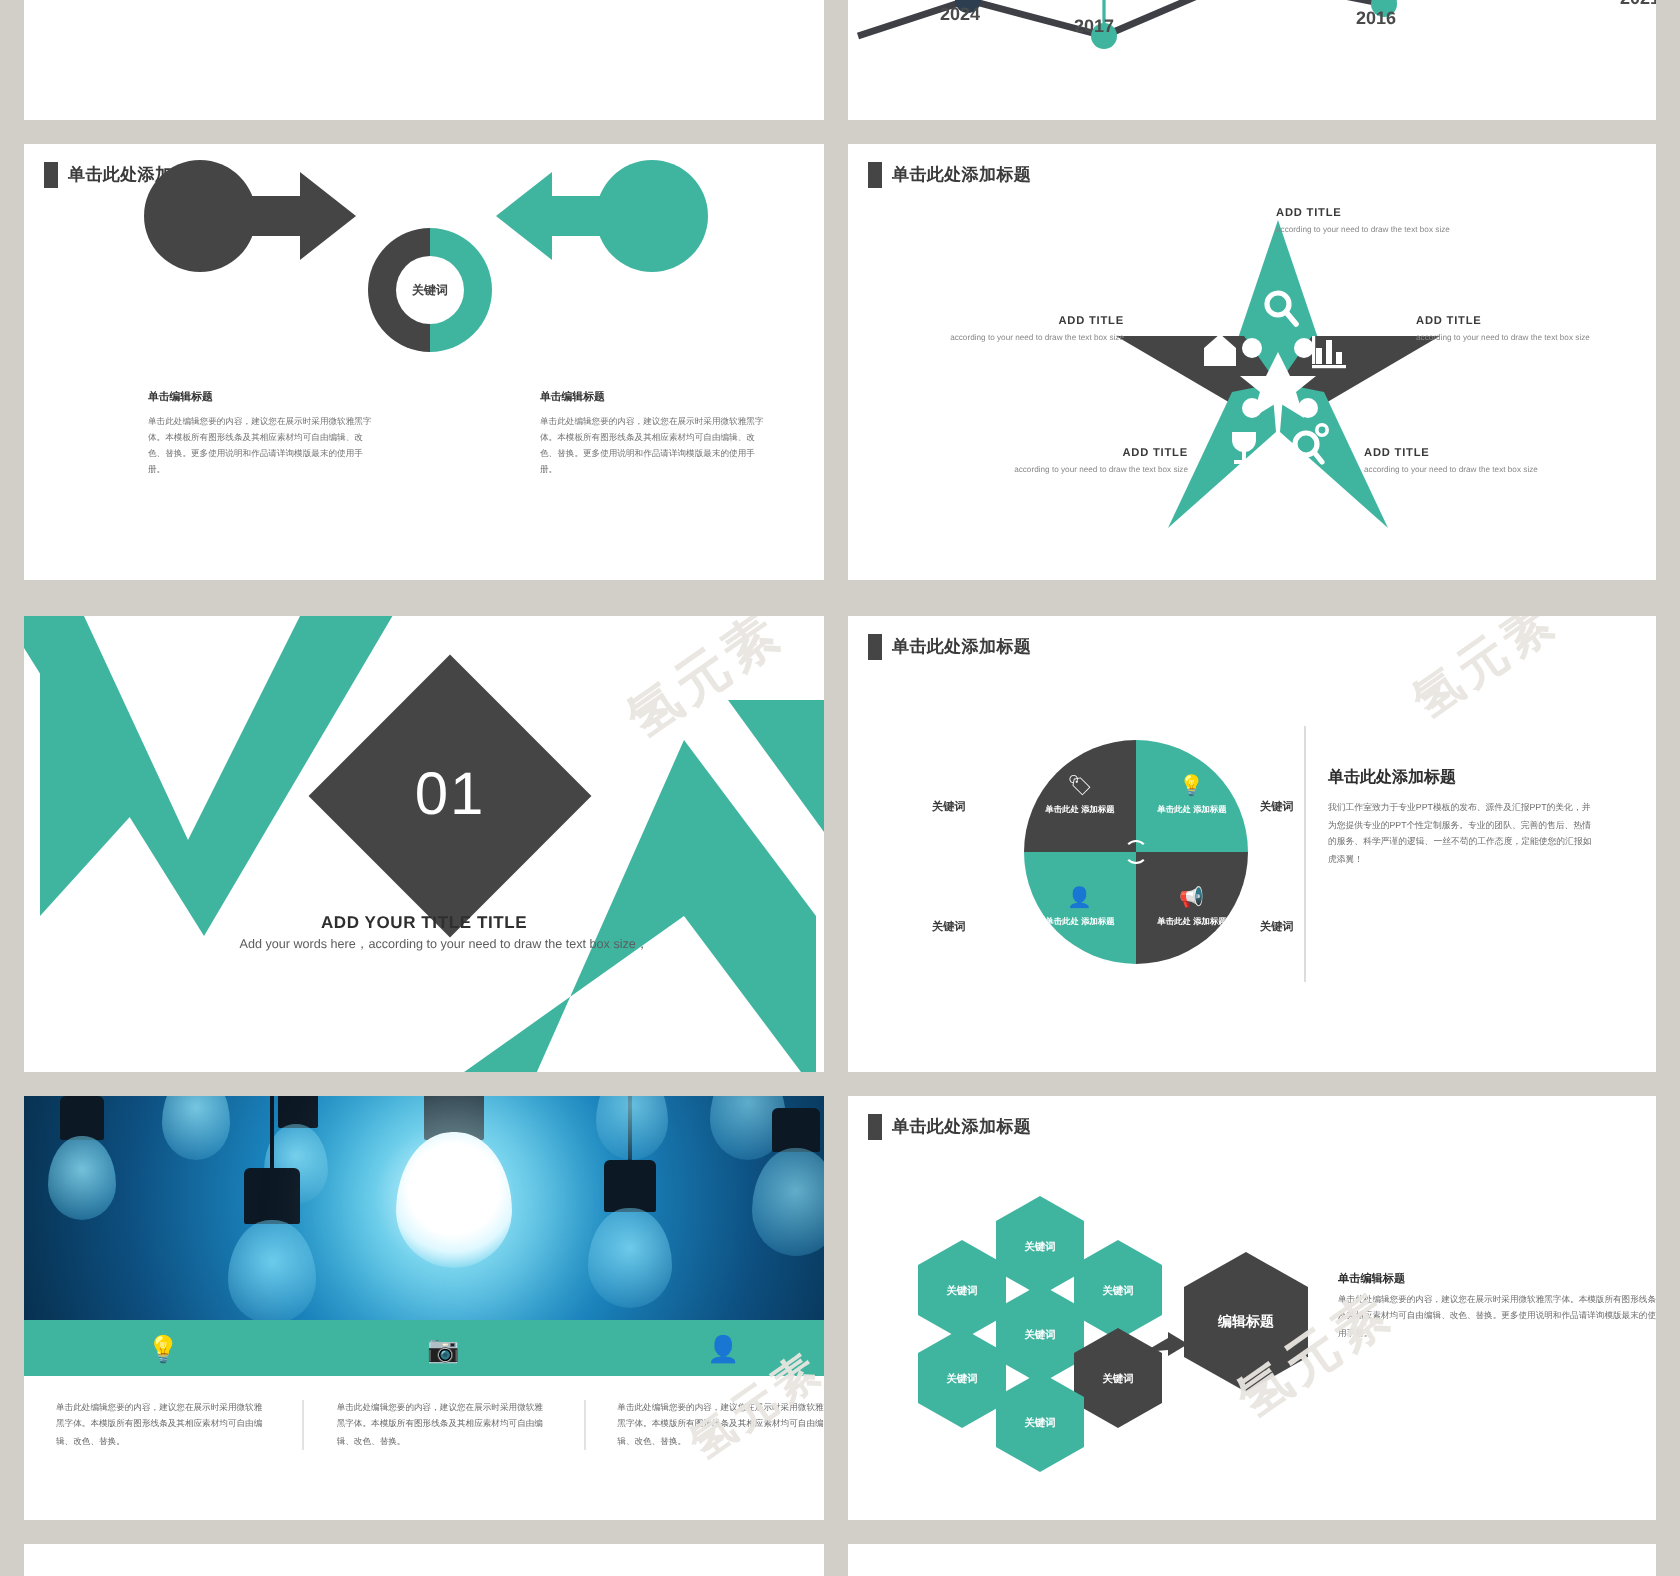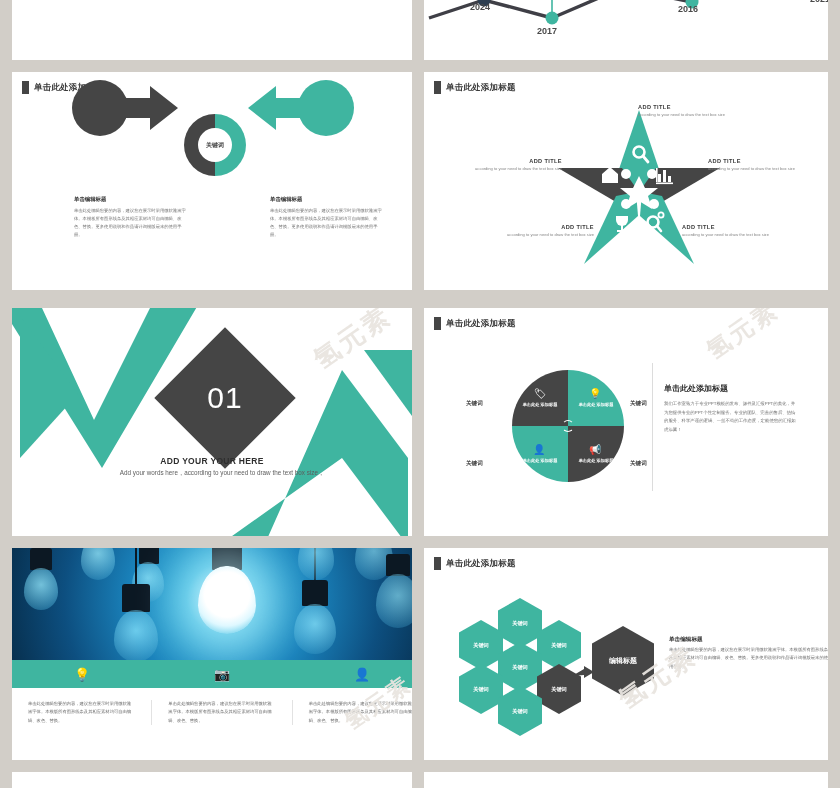--- a/index.html
+++ b/index.html
@@ -143,21 +143,21 @@
         <polyline points="5,92 60,74 128,92 198,62 268,76 338,34 400,66" fill="none" stroke="#3f3f46" stroke-width="3.4" stroke-linejoin="round"></polyline>
         <circle cx="60" cy="74" r="6.5" fill="#2d3e50"></circle>
         <circle cx="128" cy="92" r="6.5" fill="#3fb5a0"></circle>
         <circle cx="198" cy="62" r="6.5" fill="#2d3e50"></circle>
         <circle cx="268" cy="76" r="6.5" fill="#3fb5a0"></circle>
         <circle cx="338" cy="34" r="6.5" fill="#2d3e50"></circle>
         <circle cx="400" cy="66" r="6.5" fill="#3fb5a0"></circle>
       </svg>
       <div style="position:absolute;left:0;top:0;width:404px;height:88px;font-size:9px;font-weight:bold;color:#4a4a4a;">
         <span style="position:absolute;left:46px;top:30px;">2024</span>
-        <span style="position:absolute;left:113px;top:54px;">2017</span>
+        <span style="position:absolute;left:113px;top:36px;">2017</span>
 
         <span style="position:absolute;left:254px;top:32px;">2016</span>
 
         <span style="position:absolute;left:386px;top:22px;">2021</span>
       </div>
     </div>
   </div>
 
   <div class="slide" style="left:12px; top:72px; width:400px; height:218px;">
     <div class="sl-head">
@@ -264,21 +264,21 @@
   <div class="slide" style="left:12px; top:308px; width:400px; height:228px;">
     <svg class="zig" viewBox="0 0 400 228" preserveAspectRatio="none">
       <polygon points="-10,0 30,0 82,112 148,-20 196,-20 90,160" fill="#3fb5a0"></polygon>
       <polygon points="8,8 8,150 66,86" fill="#3fb5a0"></polygon>
       <polygon points="206,238 252,238 330,62 396,150 396,238 330,150" fill="#3fb5a0"></polygon>
       <polygon points="352,42 400,108 400,42" fill="#3fb5a0"></polygon>
     </svg>
     <div class="diamond">
       <span>01</span>
     </div>
-    <div class="sec-title">ADD YOUR YOUR HERE</div>
+    <div class="sec-title">ADD YOUR TITLE TITLE</div>
     <div class="sec-sub">Add your words here，according to  your need to draw the text box size，</div>
     <div class="wm" style="right:16px; top:12px; font-size:26px;">氢元素</div>
   </div>
 
   <div class="slide" style="left:424px; top:308px; width:404px; height:228px;">
     <div class="sl-head">
       <span class="bar"></span>
       <span class="t">单击此处添加标题</span>
     </div>
 

